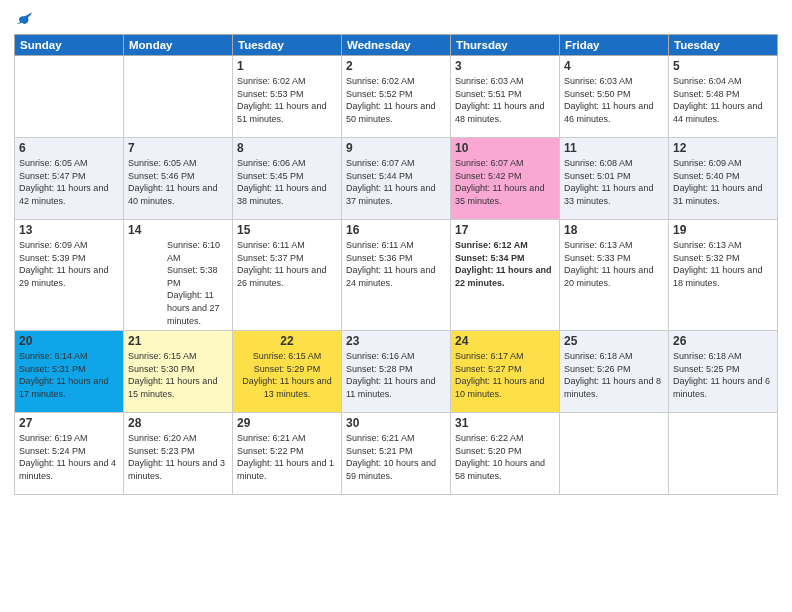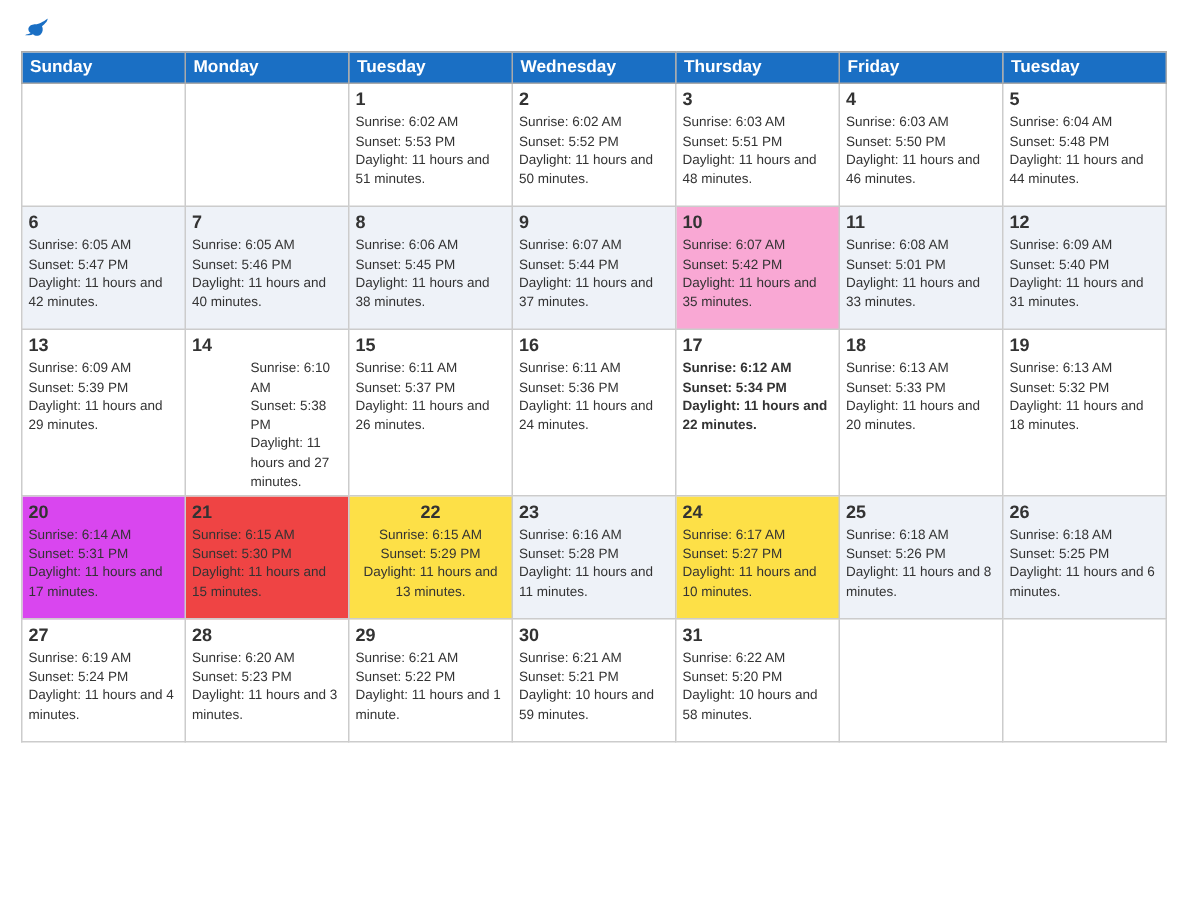--- a/index.html
+++ b/index.html
@@ -251,27 +251,27 @@
 Daylight: 11 hours and 20 minutes.</div>
           </td>
           <td>
             <span class="day-number">19</span>
             <div class="day-info" style="white-space: pre-line;">Sunrise: 6:13 AM
 Sunset: 5:32 PM
 Daylight: 11 hours and 18 minutes.</div>
           </td>
         </tr>
         <tr>
-          <td style="background: #d946ef;">
+          <td style="background: #0ea5e9;">
             <span class="day-number">20</span>
             <div class="day-info" style="white-space: pre-line;">Sunrise: 6:14 AM
 Sunset: 5:31 PM
 Daylight: 11 hours and 17 minutes.</div>
           </td>
-          <td style="background: #ef4444;">
+          <td style="background: #fef9c3;">
             <span class="day-number">21</span>
             <div class="day-info" style="white-space: pre-line;">Sunrise: 6:15 AM
 Sunset: 5:30 PM
 Daylight: 11 hours and 15 minutes.</div>
           </td>
           <td style="background: #fde047; text-align: center;">
             <span class="day-number">22</span>
             <div class="day-info" style="white-space: pre-line;">Sunrise: 6:15 AM
 Sunset: 5:29 PM
 Daylight: 11 hours and 13 minutes.</div>

